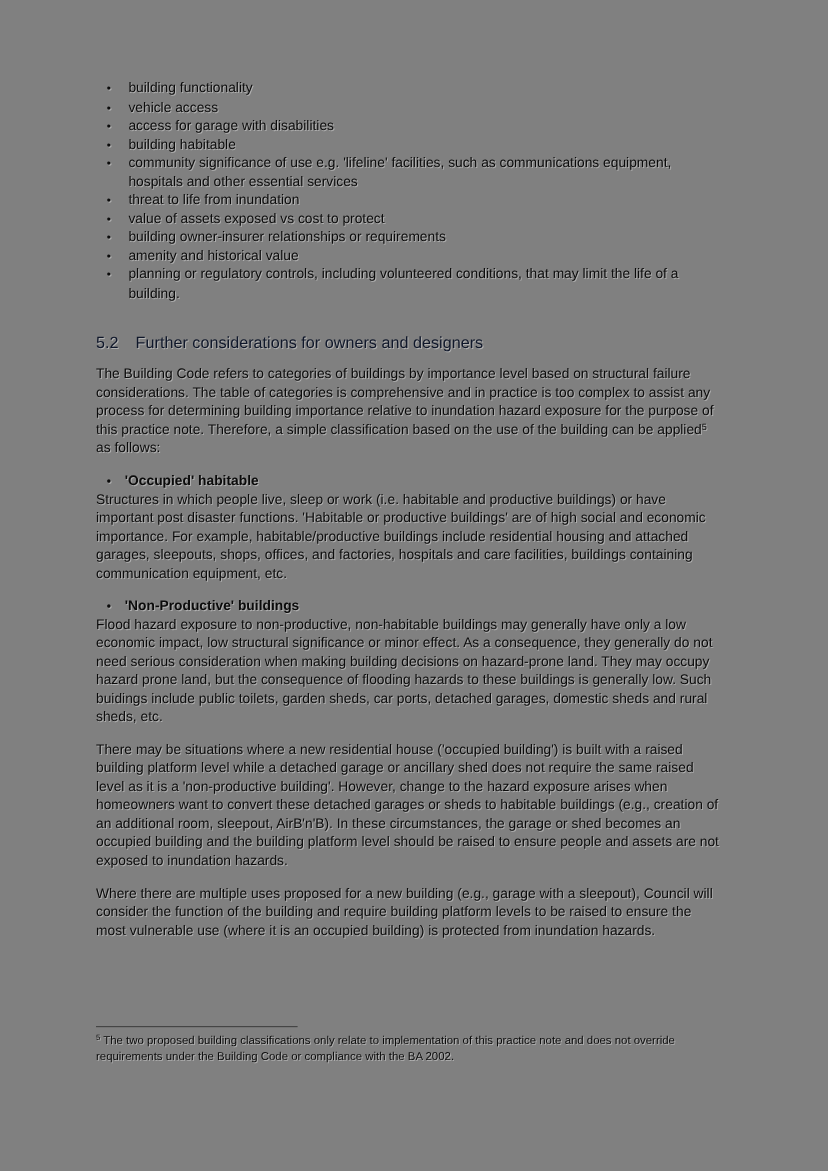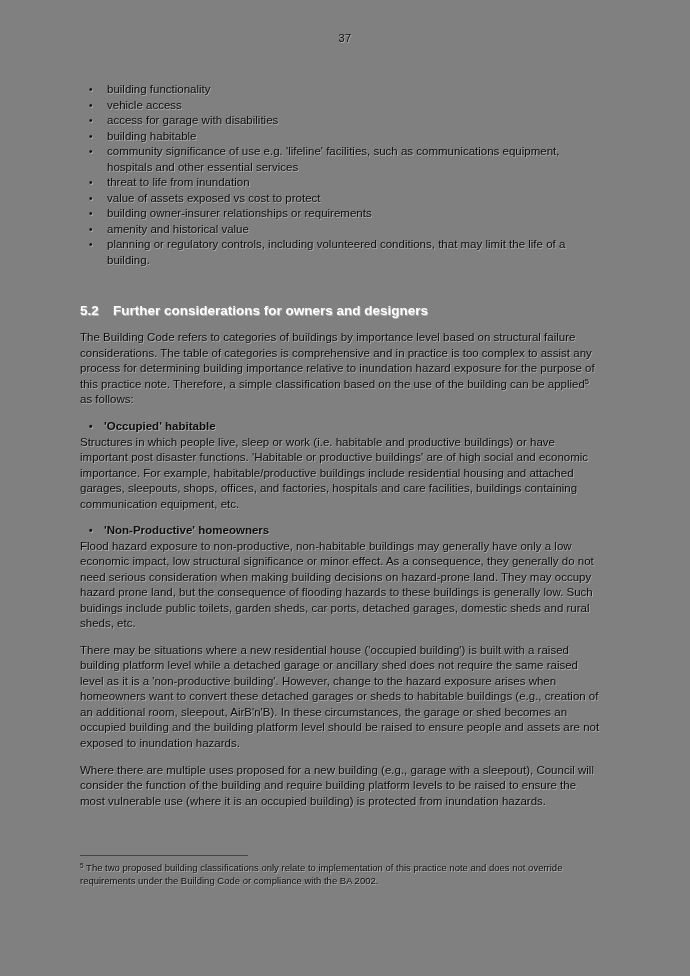--- a/index.html
+++ b/index.html
@@ -42,25 +42,25 @@
     flex: 0 0 27px;
     padding-left: 9px;
     box-sizing: border-box;
     font-size: 10px;
     line-height: 15.5px;
   }
   .bullet-text {
     flex: 1 1 auto;
   }
   .section-heading {
-    margin-top: 34px;
+    margin-top: 24px;
     font-size: 13.5px;
-    font-weight: bold;
+    font-weight: normal;
     line-height: 17px;
-    color: #ffffff;
+    color: #0f172a;
   }
   .section-number {
     display: inline-block;
     width: 33px;
   }
   .para {
     margin-top: 9px;
   }
   .building-type {
     margin-top: 11px;
@@ -99,21 +99,20 @@
   .footnote-text sup.ref {
     font-size: 6.5px;
     vertical-align: 3px;
   }
 </style>
 </head>
 <body>
 
 <div class="page">
 
-  <div class="page-number">37</div>
 
   <div class="content">
 
     <div class="top-list">
       <div class="bullet-item">
         <span class="bullet-marker">•</span>
         <span class="bullet-text">building functionality</span>
       </div>
       <div class="bullet-item">
         <span class="bullet-marker">•</span>
@@ -161,21 +160,21 @@
       <div class="building-title-row">
         <span class="bullet-marker">•</span>
         <span>'Occupied' habitable</span>
       </div>
       <div class="building-body">Structures in which people live, sleep or work (i.e. habitable and productive buildings) or have important post disaster functions. 'Habitable or productive buildings' are of high social and economic importance. For example, habitable/productive buildings include residential housing and attached garages, sleepouts, shops, offices, and factories, hospitals and care facilities, buildings containing communication equipment, etc.</div>
     </div>
 
     <div class="building-type">
       <div class="building-title-row">
         <span class="bullet-marker">•</span>
-        <span>'Non-Productive' homeowners</span>
+        <span>'Non-Productive' buildings</span>
       </div>
       <div class="building-body">Flood hazard exposure to non-productive, non-habitable buildings may generally have only a low economic impact, low structural significance or minor effect. As a consequence, they generally do not need serious consideration when making building decisions on hazard-prone land. They may occupy hazard prone land, but the consequence of flooding hazards to these buildings is generally low. Such buidings include public toilets, garden sheds, car ports, detached garages, domestic sheds and rural sheds, etc.</div>
     </div>
 
     <p class="para" style="margin-top:11px">There may be situations where a new residential house ('occupied building') is built with a raised building platform level while a detached garage or ancillary shed does not require the same raised level as it is a 'non-productive building'. However, change to the hazard exposure arises when homeowners want to convert these detached garages or sheds to habitable buildings (e.g., creation of an additional room, sleepout, AirB'n'B). In these circumstances, the garage or shed becomes an occupied building and the building platform level should be raised to ensure people and assets are not exposed to inundation hazards.</p>
 
     <p class="para">Where there are multiple uses proposed for a new building (e.g., garage with a sleepout), Council will consider the function of the building and require building platform levels to be raised to ensure the most vulnerable use (where it is an occupied building) is protected from inundation hazards.</p>
 
   </div>
 

